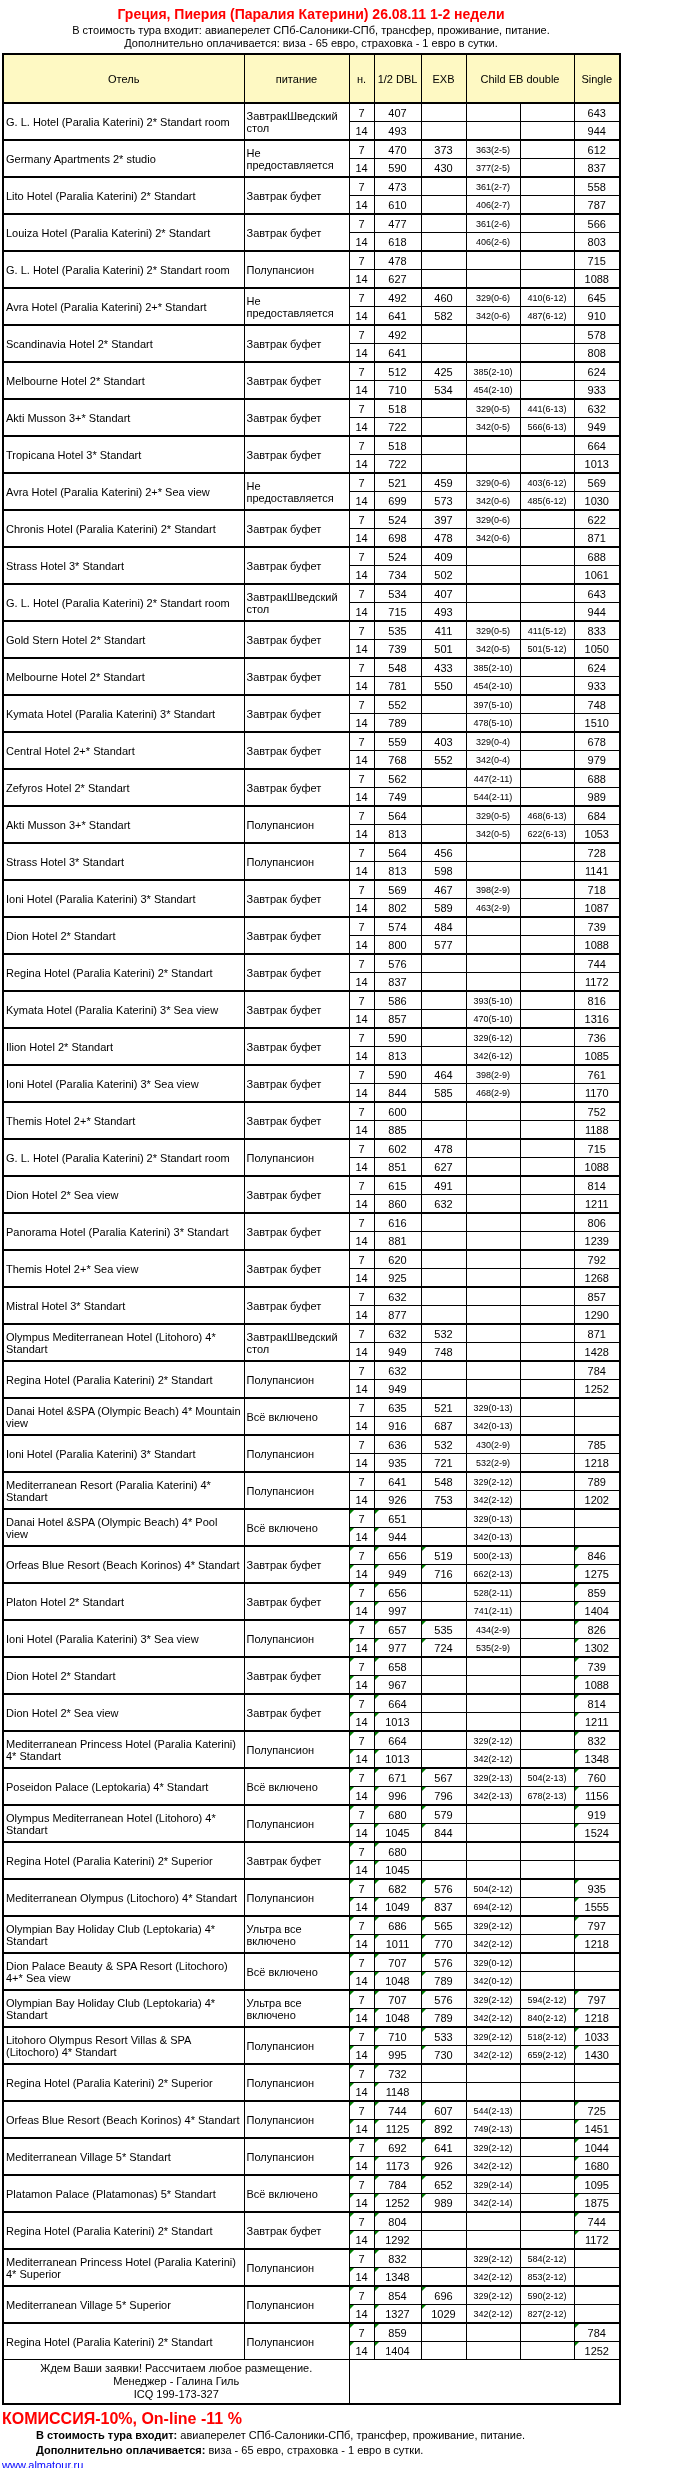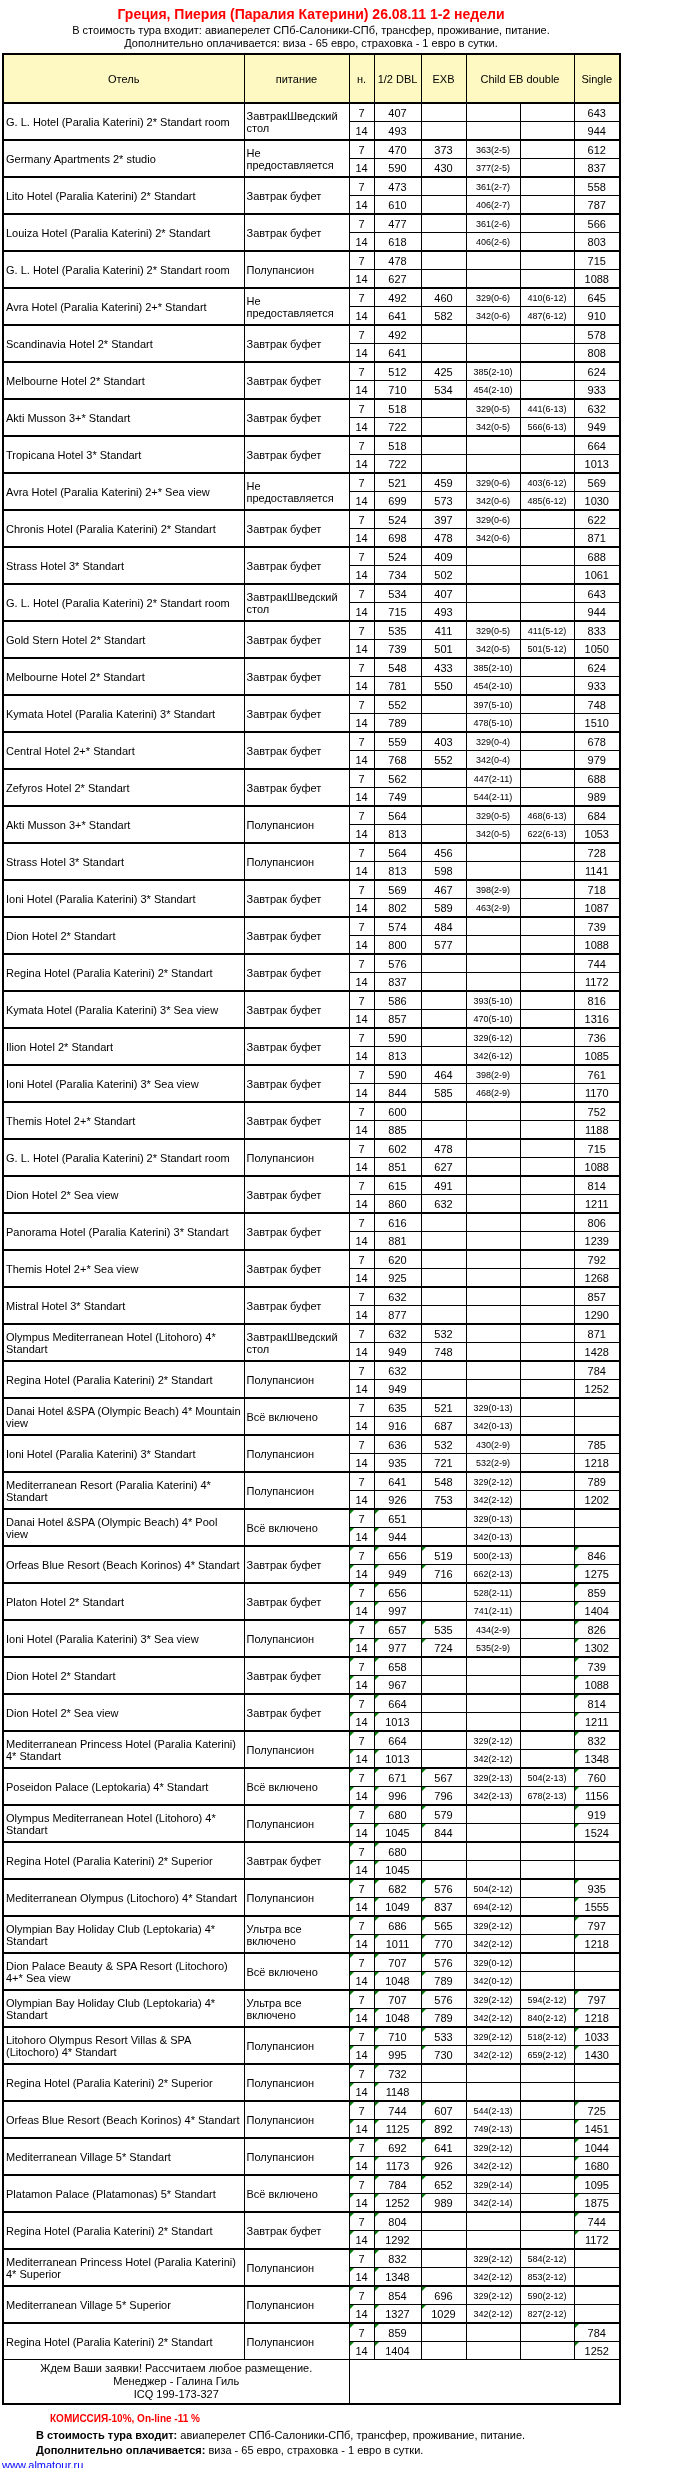--- a/index.html
+++ b/index.html
@@ -12,21 +12,21 @@
   thead th{font-weight:normal;font-size:11px;height:15px;padding:16px 1px;text-align:center;background:#fef9c3;}
   tr.g td{border-top:2px solid #000;}
   td.hotel, td.meal{font-size:11px;line-height:12px;padding:1px 2px;vertical-align:middle;text-align:left;}
   td.num{font-size:11px;text-align:center;height:17px;padding:0;}
   td.ch{font-size:9px;text-align:center;height:17px;padding:0;}
   td.mk{position:relative;}
   td.mk::before{content:"";position:absolute;top:0;left:0;width:0;height:0;
     border-top:4px solid #008000;border-right:4px solid transparent;}
   td.tfoot-text{font-size:11px;text-align:center;padding:2px 0;line-height:13px;}
   .bottom{margin-top:6px;font-size:11px;line-height:15px;}
-  .commission{color:#ff0000;font-weight:bold;font-size:10px;margin-bottom:2px;margin-left:48px;}
+  .commission{color:#ff0000;font-weight:bold;font-size:16px;margin-bottom:2px;}
   .lead{font-weight:bold;padding-left:34px;}
   .lnk{color:#0000ff;text-decoration:underline;cursor:pointer;}
 </style>
 </head>
 <body>
 
 <div class="page">
 
   <div class="title">Греция, Пиерия (Паралия Катерини) 26.08.11 1-2 недели</div>
   <div class="sub">В стоимость тура входит: авиаперелет СПб-Салоники-СПб, трансфер, проживание, питание.</div>

